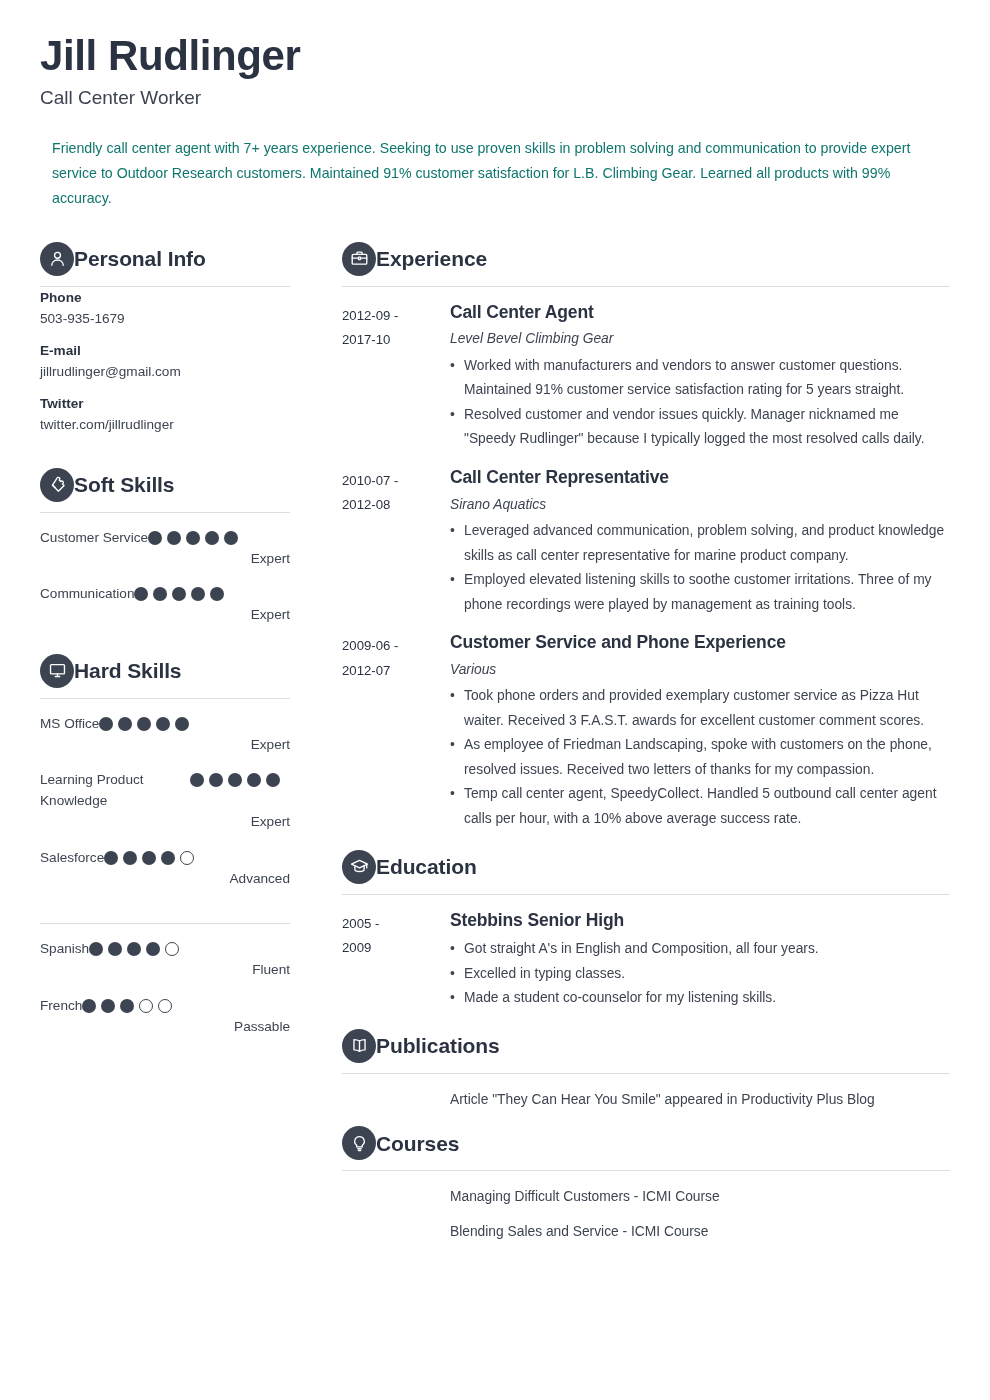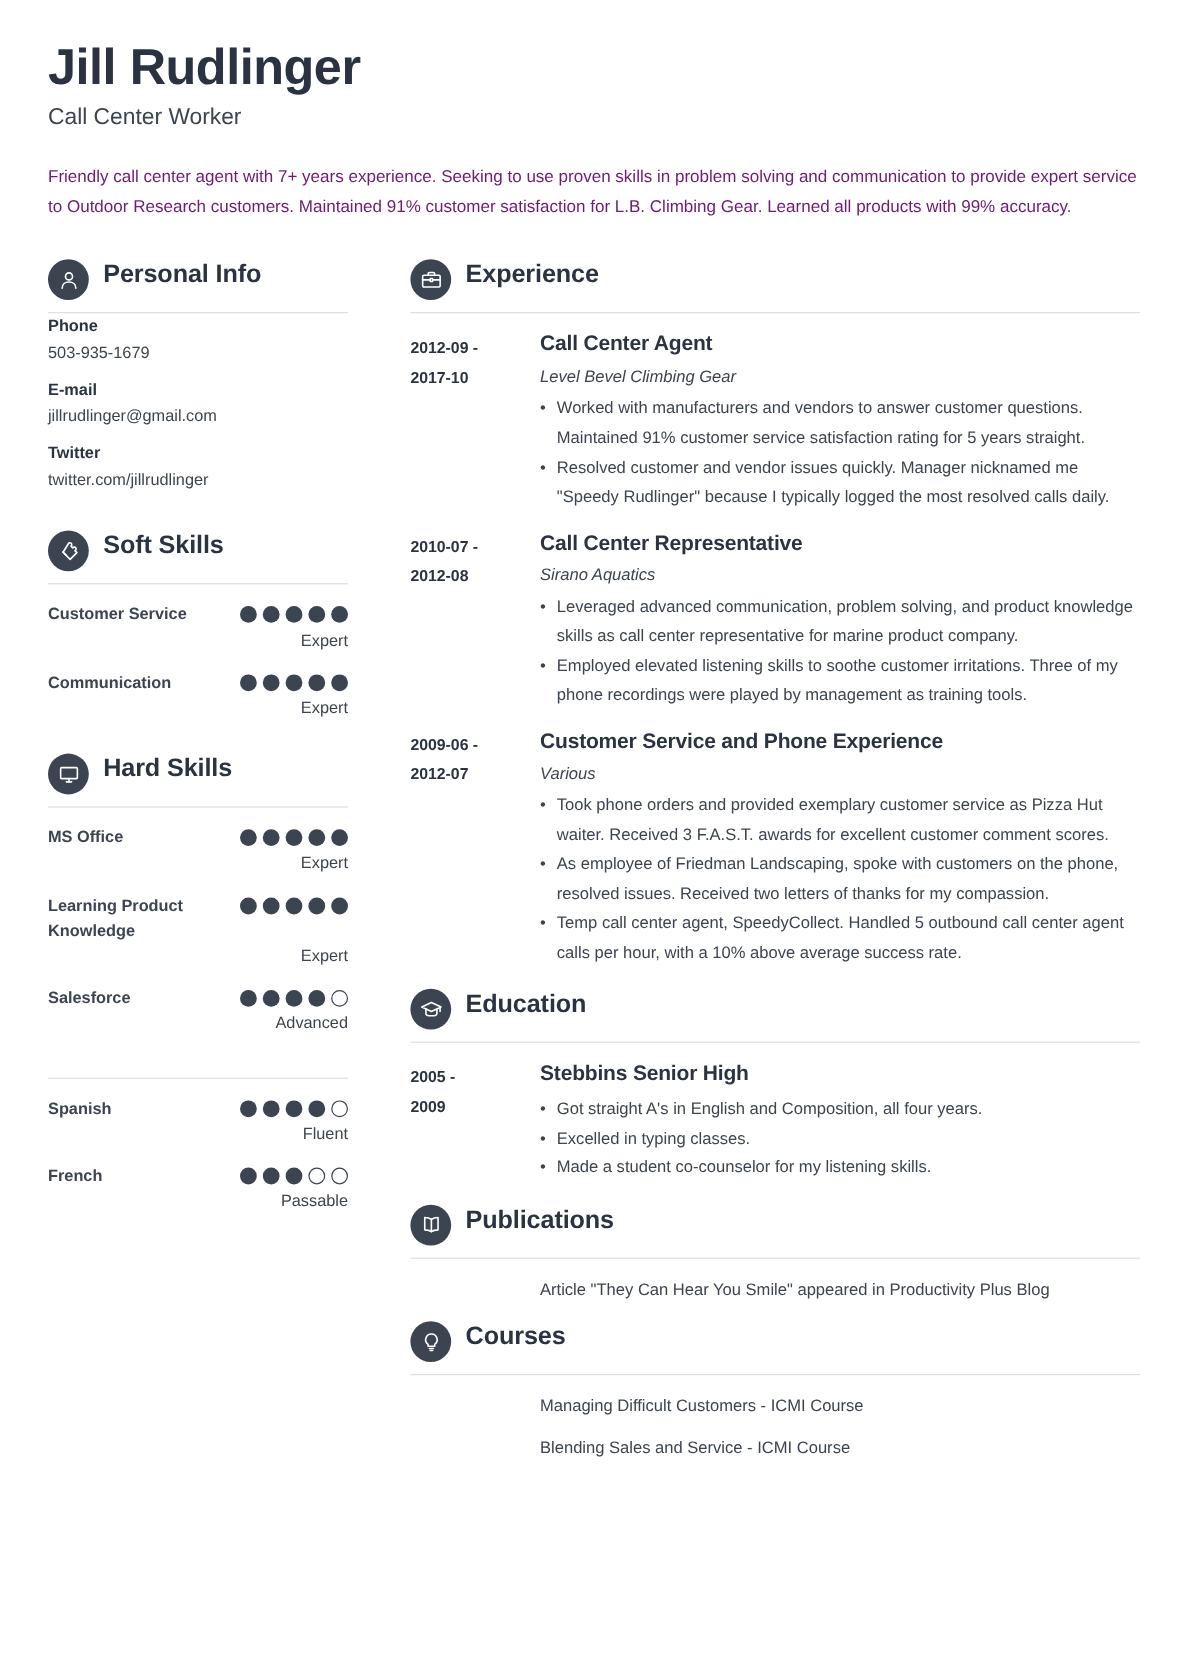--- a/index.html
+++ b/index.html
@@ -28,35 +28,36 @@
   .job-title {
     font-size: 19px;
     font-weight: normal;
     color: #3d4451;
     margin: 0 0 26px 0;
     line-height: 1.2;
   }
   .summary {
     font-size: 14.2px;
     line-height: 1.78;
-    color: #701a75;
-    margin: 0;
+    color: #0f766e;
+    margin: 12px;
     max-width: 912px;
   }
 
   
   .columns { display: flex; align-items: flex-start; margin-top: 26px; }
   .col-left  { width: 250px; flex: 0 0 250px; }
   .col-right { flex: 1 1 auto; margin-left: 52px; }
 
   
   .section { margin-bottom: 0; }
   .sec-head {
     display: flex;
-    gap: 12px;
+    align-items: center;
+    gap: 0;
     padding-top: 4px;
   }
   .sec-icon {
     width: 34px; height: 34px;
     flex: 0 0 34px;
     border-radius: 50%;
     background: #3d4451;
     display: flex; align-items: center; justify-content: center;
   }
   .sec-icon svg { display: block; }
@@ -86,21 +87,21 @@
   .pi-value {
     font-size: 13.6px;
     color: #3d4451;
     line-height: 1.35;
     word-break: break-word;
   }
 
   
   .skills { margin-top: 14px; }
   .skill { margin-bottom: 14px; }
-  .skill-top { display: flex; align-items: flex-start; justify-content: space-between; font-weight: bold; }
+  .skill-top { display: flex; align-items: flex-start; justify-content: flex-start; }
   .skill-name {
     font-size: 13.6px;
     color: #3d4451;
     line-height: 1.55;
     max-width: 150px;
   }
   .dots { display: flex; gap: 5px; flex: 0 0 auto; padding-top: 4px; }
   .dot { width: 14px; height: 14px; border-radius: 50%; }
   .dot.full  { background: #3d4451; }
   .dot.empty { background: #ffffff; border: 1.6px solid #3d4451; }
@@ -112,21 +113,21 @@
     margin-top: 1px;
   }
 
   
   .entries { margin-top: 14px; }
   .entry { display: flex; align-items: flex-start; margin-bottom: 14px; }
   .entry-dates {
     width: 108px;
     flex: 0 0 108px;
     font-size: 13.2px;
-    font-weight: bold;
+    font-weight: normal;
     color: #2b3342;
     line-height: 1.85;
     padding-top: 3px;
   }
   .entry-body { flex: 1 1 auto; }
   .entry-title {
     font-size: 17.5px;
     font-weight: bold;
     color: #2b3342;
     line-height: 1.3;

